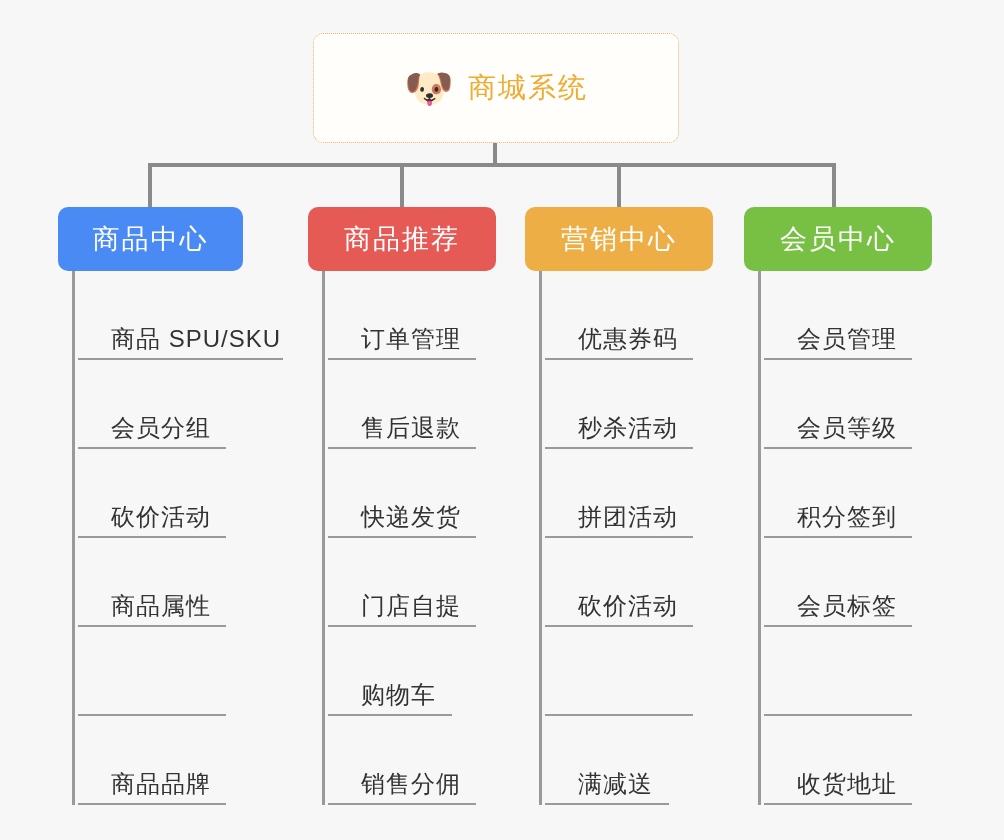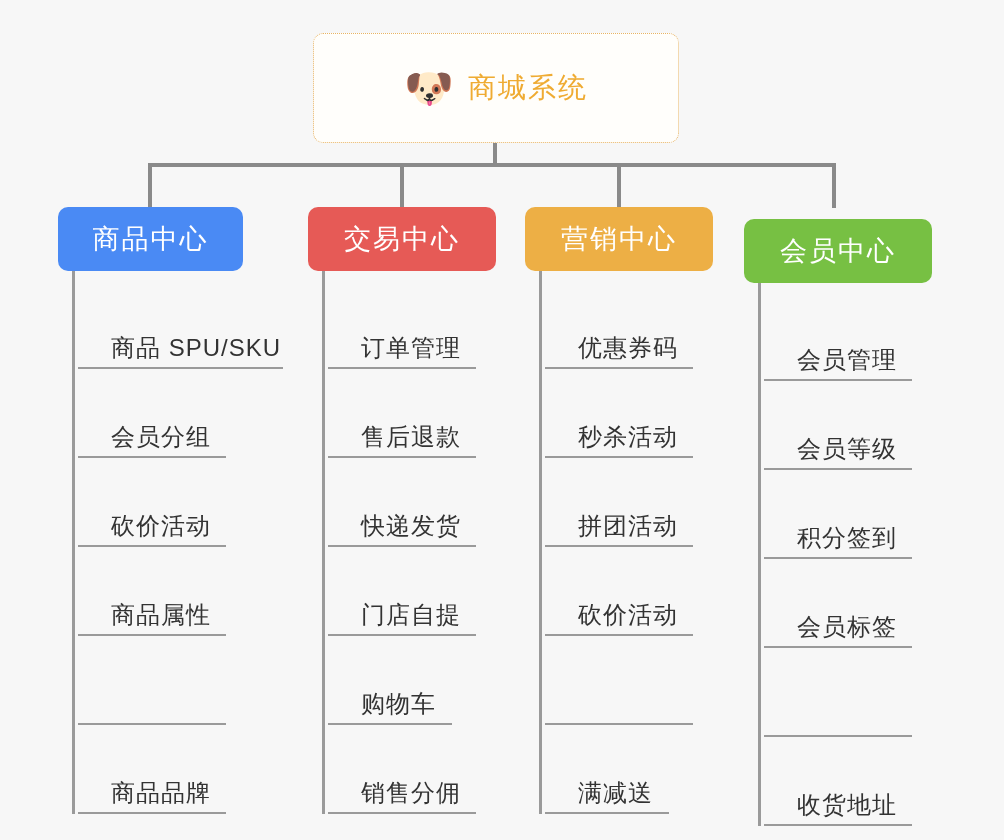--- a/index.html
+++ b/index.html
@@ -95,29 +95,29 @@
     justify-content: center;
     color: #ffffff;
     font-size: 27px;
     letter-spacing: 2px;
     line-height: 1;
     white-space: nowrap;
   }
   .head-1 { width: 185px; background: #4a8af4; }
   .head-2 { width: 188px; background: #e65a56; }
   .head-3 { width: 188px; background: #edaf45; }
-  .head-4 { width: 188px; background: #77c043; margin-top: 12px; }
+  .head-4 { width: 188px; background: #77c043; }
 
   
   .branch-body {
     position: relative;
     padding-left: 3px;
     border-left: 3px solid #9a9a9a;
     margin-left: 14px;
-    padding-top: 9px;
+    padding-top: 0;
   }
 
   .leaf {
     height: 89px;
     position: relative;
     display: flex;
     align-items: flex-end;
   }
   .leaf-underline {
     position: absolute;
@@ -179,21 +179,21 @@
       </div>
       <div class="leaf">
         <span class="leaf-label">商品品牌</span>
         <span class="leaf-underline" style="width:148px"></span>
       </div>
     </div>
   </div>
 
   <div class="branch branch-2">
     <div class="branch-head head-2">
-      <span>交易中心</span>
+      <span>商品推荐</span>
     </div>
     <div class="branch-body">
       <div class="leaf">
         <span class="leaf-label">订单管理</span>
         <span class="leaf-underline" style="width:148px"></span>
       </div>
       <div class="leaf">
         <span class="leaf-label">售后退款</span>
         <span class="leaf-underline" style="width:148px"></span>
       </div>

